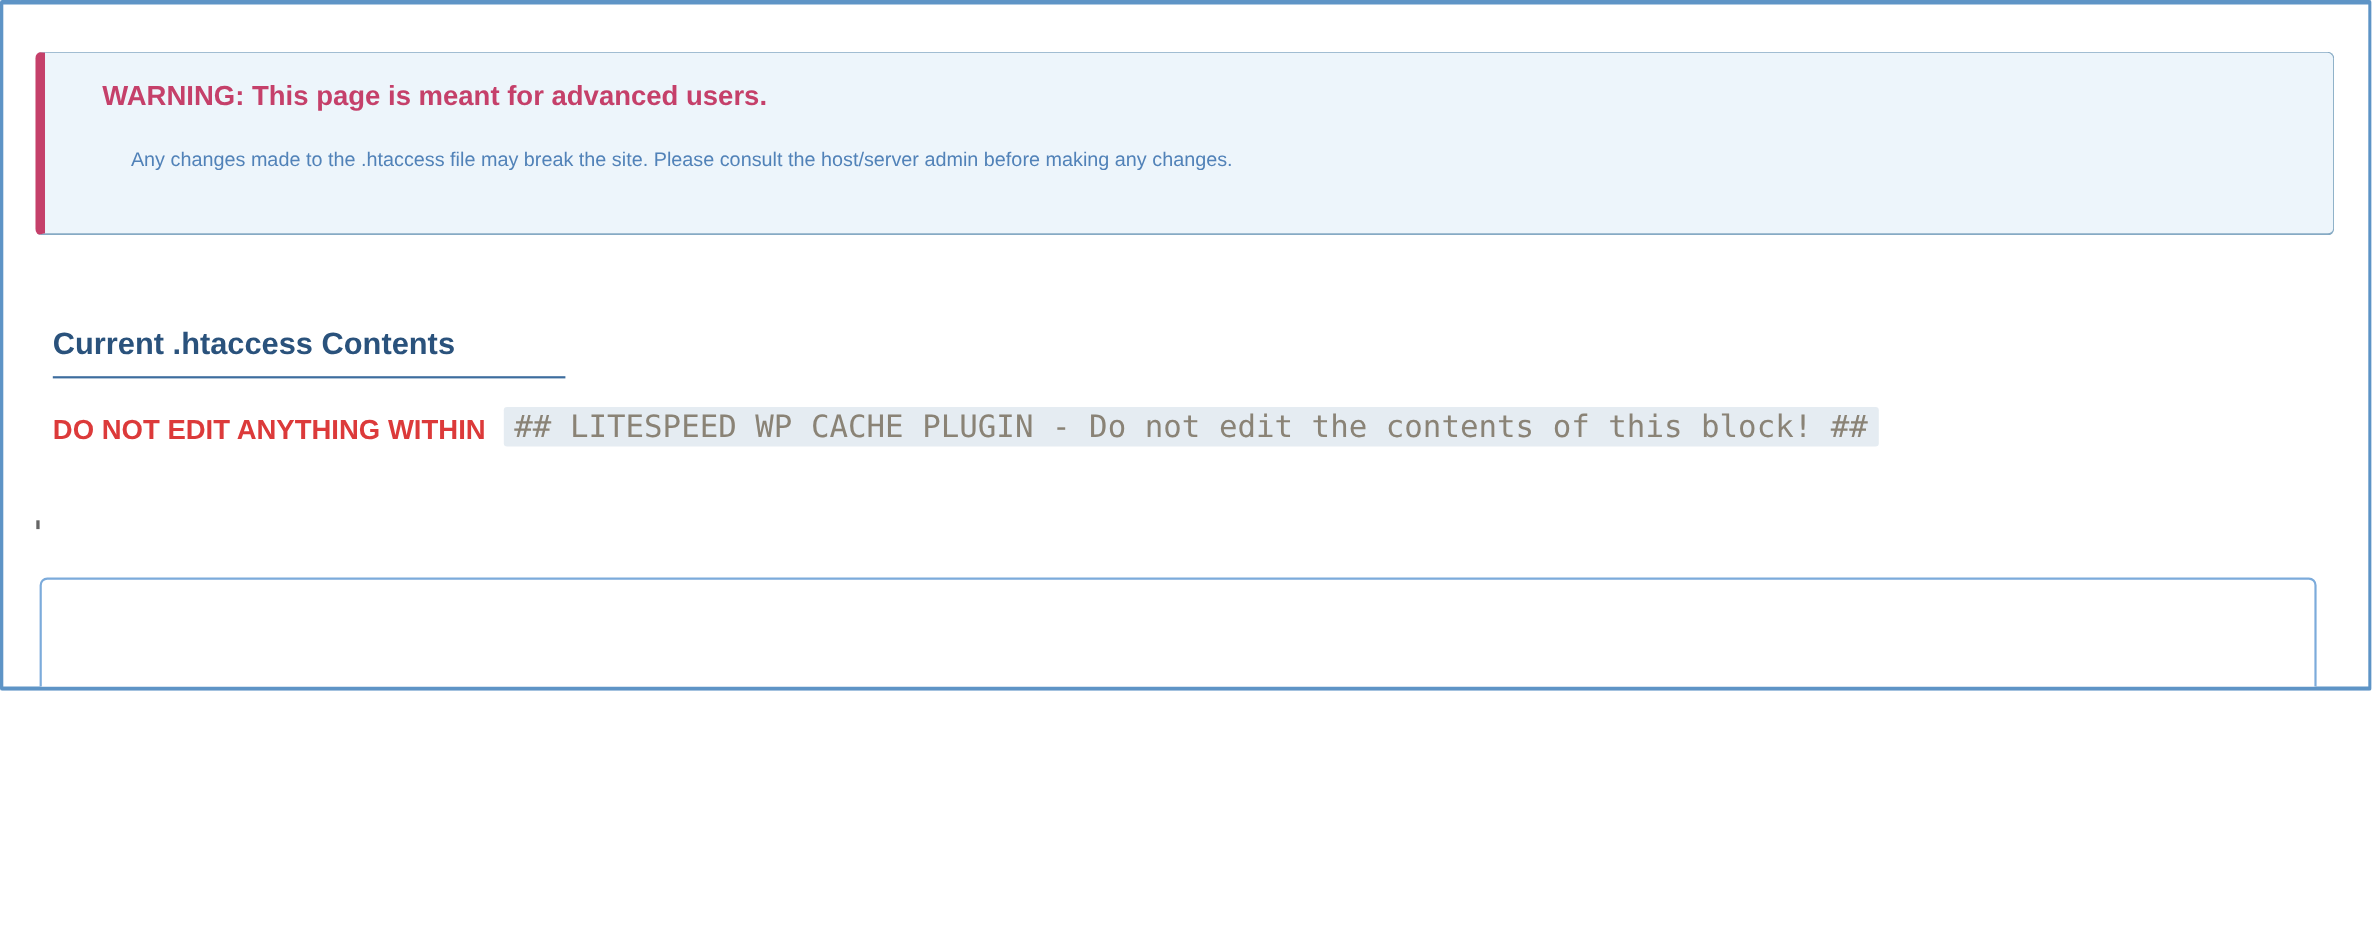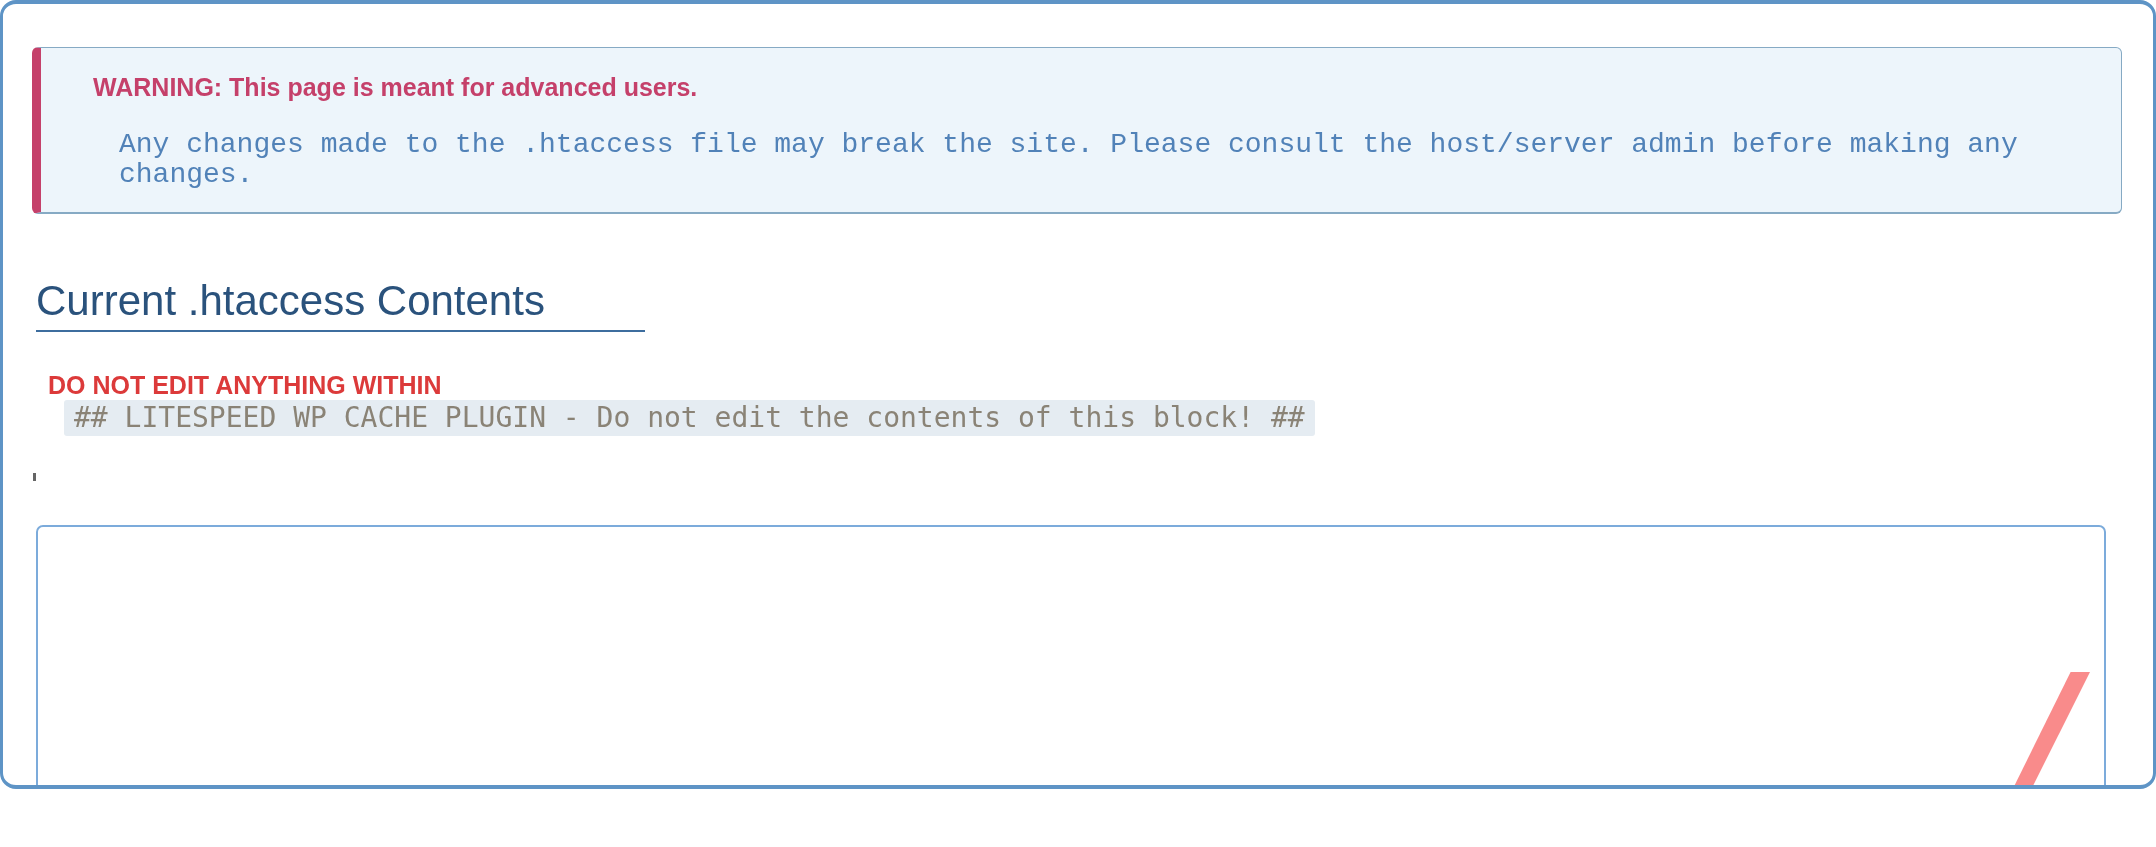--- a/index.html
+++ b/index.html
@@ -1,26 +1,26 @@
 <!DOCTYPE html>
 <html style="--frame: #5e94c6; --warning-bg: #edf5fb; --warning-border: #86aac4; --warning-accent: #c5406a; --warning-title: #c5406a; --warning-body: #5182b8; --heading: #2a527c; --heading-underline: #3d6d9e; --notice-label: #dc3a3a; --code-text: #8a8376; --code-bg: #e5ecf2; --textarea-border: #7cabdb; --stripe: #f98b8b; --grippie: #6e6e6e;"><head>
 <meta charset="utf-8">
 <style>
   html, body { margin: 0; padding: 0; background: #fff; }
   * { box-sizing: border-box; }
 
   .page {
     position: relative;
     width: 2156px;
-    height: 789px;
+    height: 628px;
     background: #fff;
     border: 4px solid var(--frame, #5e94c6);
     border-left-width: 3px;
     border-right-width: 3px;
-    border-radius: 16px;
+    border-radius: 2px;
     font-family: "Liberation Sans", sans-serif;
     overflow: hidden;
   }
 
   
   .warning-box {
     position: absolute;
     left: 29px;
     top: 43px;
     width: 2090px;
@@ -34,49 +34,47 @@
   }
   .warning-title {
     margin: 0 0 28px 0;
     font-size: 25px;
     line-height: 30px;
     font-weight: bold;
     color: var(--warning-title, #c5406a);
   }
   .warning-body {
     margin: 0 0 0 26px;
-    font-size: 28px;
+    font-size: 18px;
     line-height: 30px;
     color: var(--warning-body, #5182b8);
-    font-family: Liberation Mono, monospace;
   }
 
   
   .section-heading {
     position: absolute;
     left: 33px;
     top: 276px;
-    margin: 0;
+    margin: 12px;
     display: inline-block;
-    font-size: 42px;
+    font-size: 28px;
     line-height: 41px;
-    font-weight: normal;
+    font-weight: bold;
     color: var(--heading, #2a527c);
     padding: 0 100px 9px 0;
     border-bottom: 2px solid var(--heading-underline, #3d6d9e);
   }
 
   
   .edit-notice {
     position: absolute;
     left: 45px;
     top: 366px;
     display: flex;
-    align-items: flex-start;
-    flex-direction: column;
+    align-items: flex-end;
   }
   .notice-label {
     font-size: 25px;
     line-height: 30px;
     font-weight: bold;
     color: var(--notice-label, #dc3a3a);
     white-space: nowrap;
   }
   .notice-code {
     margin-left: 16px;

